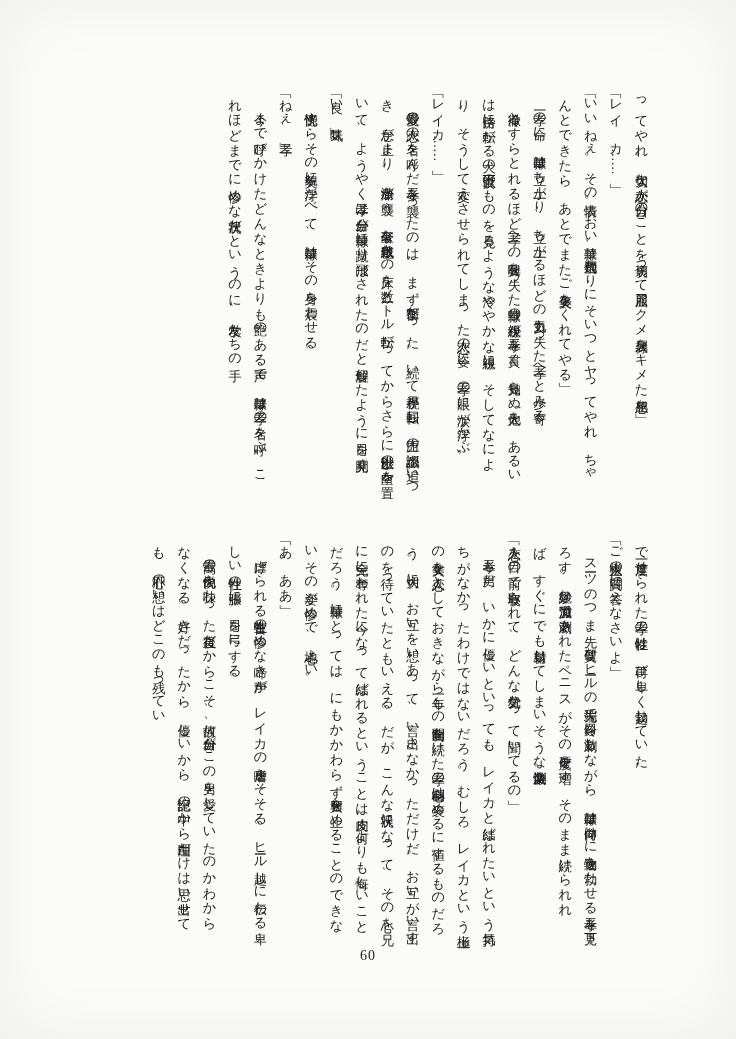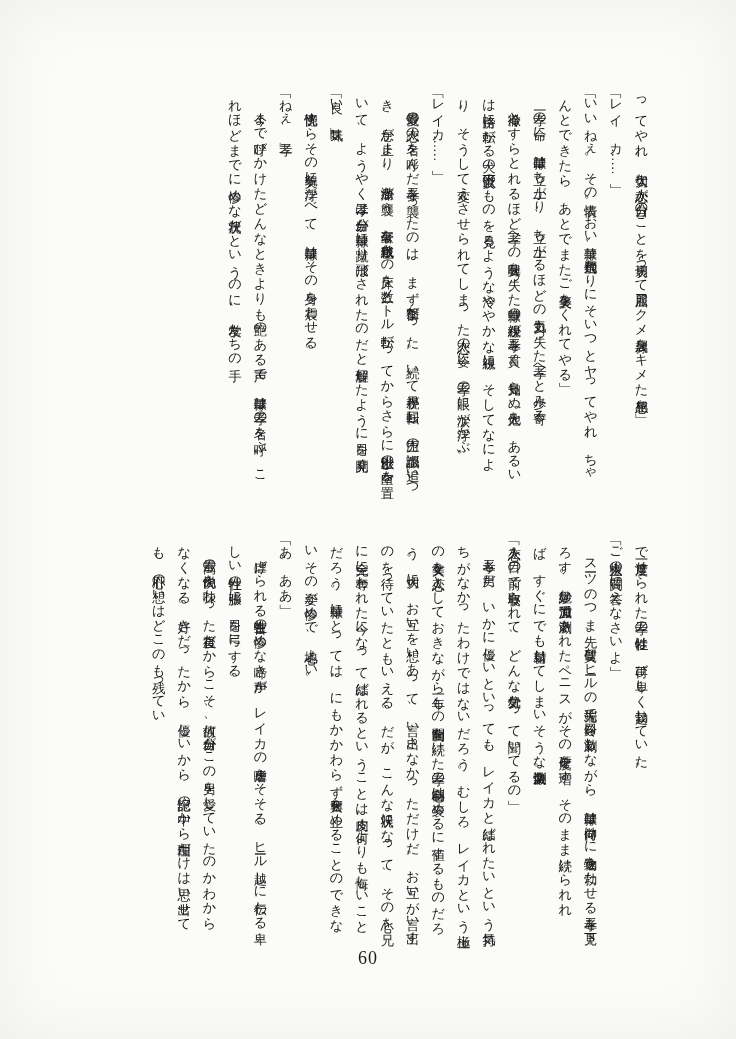--- a/index.html
+++ b/index.html
@@ -39,21 +39,21 @@
     padding: 0;
     text-indent: 0;
   }
   .para.indent { text-indent: 1em; }
   .page-number {
     position: absolute;
     top: 948px;
     left: 0;
     width: 100%;
     text-align: center;
-    font-size: 18px;
+    font-size: 14px;
     letter-spacing: 1px;
     color: var(--ink, #222);
   }
 </style>
 </head>
 <body style="--paper: #fbfbf9; --ink: #1b1b1b;">
 
 <div class="page">
   <section class="band band-top">
       <p class="para">ってやれ。大切な恋人が自分のことを裏切って屈服アクメ隷属をキメた感想を」</p>

